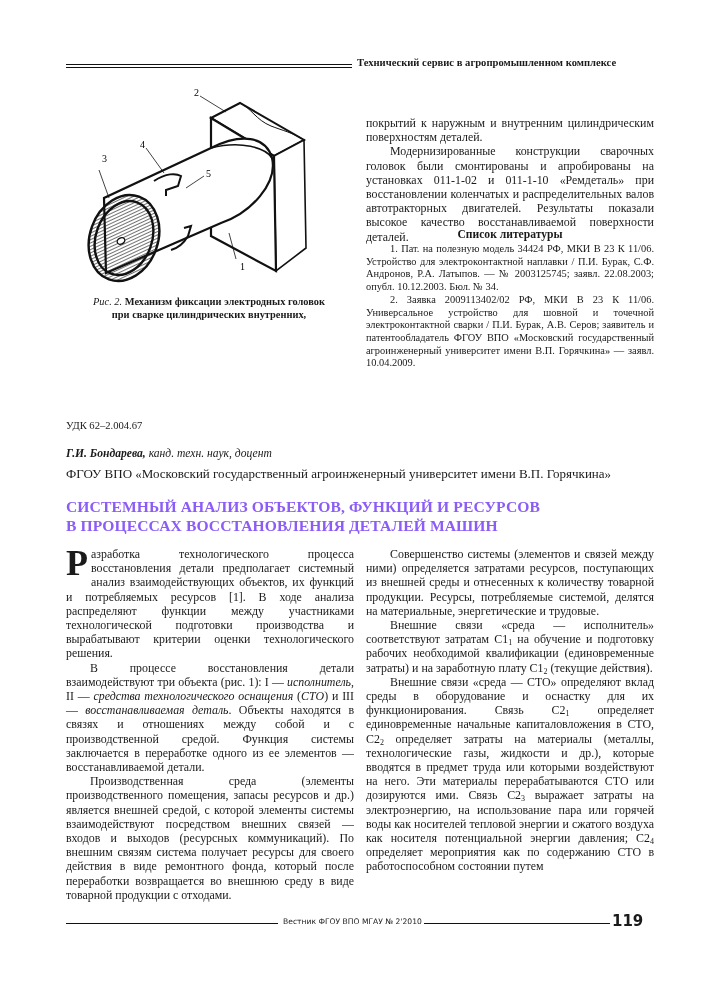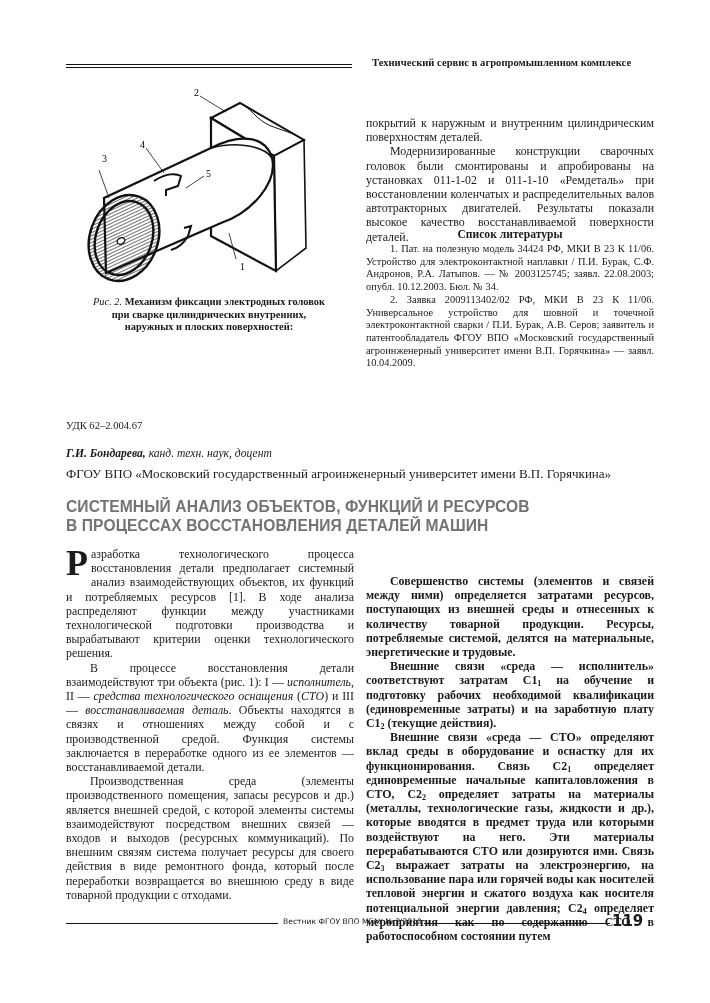--- a/index.html
+++ b/index.html
@@ -2,21 +2,21 @@
 <html><head>
 <meta charset="utf-8">
 <style>
   html, body { margin: 0; padding: 0; background: #ffffff; }
   body { width: 710px; height: 1003px; position: relative; overflow: hidden;
          font-family: "Liberation Serif", "DejaVu Serif", serif; color: #1a1a1a; }
 
   
   .hdr-rule { position: absolute; left: 66px; top: 64px; width: 286px; height: 4px;
               border-top: 1.5px solid #111; border-bottom: 1.5px solid #111; box-sizing: border-box; }
-  .hdr-text { position: absolute; left: 372px; top: 57px; font-size: 10.6px; font-weight: bold; white-space: nowrap; }
+  .hdr-text { position: absolute; left: 357px; top: 57px; font-size: 10.6px; font-weight: bold; white-space: nowrap; }
 
   
   .figure { position: absolute; left: 66px; top: 78px; width: 286px; height: 212px; }
   .caption { position: absolute; left: 66px; top: 296px; width: 286px; text-align: center;
              font-size: 10.4px; line-height: 12.6px; }
   .caption .bold { font-weight: bold; }
   .caption i { font-style: italic; }
 
   
   .col { position: absolute; font-size: 11.9px; line-height: 14.2px; text-align: justify; }
@@ -28,22 +28,22 @@
           line-height: 12.7px; text-align: justify; }
   .refs p { margin: 0; text-indent: 24px; }
 
   .udk { position: absolute; left: 66px; top: 420px; font-size: 10.6px; }
   .author { position: absolute; left: 66px; top: 447px; font-size: 11.6px; }
   .author b { font-weight: bold; font-style: italic; }
   .author i { font-style: italic; }
   .affil { position: absolute; left: 66px; top: 466px; font-size: 13px; white-space: nowrap; }
 
   .title { position: absolute; left: 66px; top: 497px; width: 600px;
-           font-family: Liberation Sans, sans-serif; font-weight: bold;
-           font-size: 15.6px; line-height: 19px; letter-spacing: 0.1px; color: #737373; }
+           font-family: Liberation Serif, serif; font-weight: bold;
+           font-size: 15.6px; line-height: 19px; letter-spacing: 0.1px; color: #8b5cf6; }
 
   .dropcap { float: left; font-size: 36px; line-height: 28px; font-weight: bold; margin: 2px 3px 0 0; }
   sub { font-size: 8px; vertical-align: -2px; line-height: 0; }
 
   
   .foot-rule-l { position: absolute; left: 66px; top: 923px; width: 212px; border-top: 1px solid #111; }
   .foot-text { position: absolute; left: 283px; top: 917px; font-family: "DejaVu Sans", "Liberation Sans", sans-serif;
                font-size: 7.6px; white-space: nowrap; }
   .foot-rule-r { position: absolute; left: 424px; top: 923px; width: 186px; border-top: 1px solid #111; }
   .page-num { position: absolute; left: 612px; top: 912px; font-family: "DejaVu Sans", "Liberation Sans", sans-serif;
@@ -94,21 +94,20 @@
     <text x="36" y="84" font-size="10" font-family="Liberation Serif, serif">3</text>
     <text x="74" y="70" font-size="10" font-family="Liberation Serif, serif">4</text>
     <text x="140" y="99" font-size="10" font-family="Liberation Serif, serif">5</text>
     <text x="174" y="192" font-size="10" font-family="Liberation Serif, serif">1</text>
   </svg>
 </div>
 
 <div class="caption">
   <div><i>Рис. 2.</i> <span class="bold">Механизм фиксации электродных головок</span></div>
   <div class="bold">при сварке цилиндрических внутренних,</div>
-  <div class="bold">наружных и плоских поверхностей:</div>
 </div>
 
 <div class="col" style="left:366px; top:84px; width:288px;margin-top:32px;">
   <p>покрытий к наружным и внутренним цилиндрическим поверхностям деталей.</p>
   <p class="ind">Модернизированные конструкции сварочных головок были смонтированы и апробированы на установках 011-1-02 и 011-1-10 «Ремдеталь» при восстановлении коленчатых и распределительных валов автотракторных двигателей. Результаты показали высокое качество восстанавливаемой поверхности деталей.</p>
 </div>
 
 <div class="refs-title">Список литературы</div>
 <div class="refs">
   <p>1. Пат. на полезную модель 34424 РФ, МКИ В 23 К 11/06. Устройство для электроконтактной наплавки / П.И. Бурак, С.Ф. Андронов, Р.А. Латыпов. — № 2003125745; заявл. 22.08.2003; опубл. 10.12.2003. Бюл. № 34.</p>
@@ -123,21 +122,21 @@
   <div>СИСТЕМНЫЙ АНАЛИЗ ОБЪЕКТОВ, ФУНКЦИЙ И РЕСУРСОВ</div>
   <div>В ПРОЦЕССАХ ВОССТАНОВЛЕНИЯ ДЕТАЛЕЙ МАШИН</div>
 </div>
 
 <div class="col" style="left:66px; top:547px; width:288px;">
   <p><span class="dropcap">Р</span><span>азработка технологического процесса восстановления детали предполагает системный анализ взаимодействующих объектов, их функций и потребляемых ресурсов [1]. В ходе анализа распределяют функции между участниками технологической подготовки производства и вырабатывают критерии оценки технологического решения.</span></p>
   <p class="ind"><span>В процессе восстановления детали взаимодействуют три объекта (рис. 1): I — </span><i>исполнитель</i><span>, II — </span><i>средства технологического оснащения</i><span> (</span><i>СТО</i><span>) и III — </span><i>восстанавливаемая деталь</i><span>. Объекты находятся в связях и отношениях между собой и с производственной средой. Функция системы заключается в переработке одного из ее элементов — восстанавливаемой детали.</span></p>
   <p class="ind">Производственная среда (элементы производственного помещения, запасы ресурсов и др.) является внешней средой, с которой элементы системы взаимодействуют посредством внешних связей — входов и выходов (ресурсных коммуникаций). По внешним связям система получает ресурсы для своего действия в виде ремонтного фонда, который после переработки возвращается во внешнюю среду в виде товарной продукции с отходами.</p>
 </div>
 
-<div class="col" style="left:366px; top:574px; width:288px;font-weight:bold;">
+<div class="col" style="left:366px; top:547px; width:288px;">
   <p class="ind">Совершенство системы (элементов и связей между ними) определяется затратами ресурсов, поступающих из внешней среды и отнесенных к количеству товарной продукции. Ресурсы, потребляемые системой, делятся на материальные, энергетические и трудовые.</p>
   <p class="ind"><span>Внешние связи «среда — исполнитель» соответствуют затратам С1</span><sub>1</sub><span> на обучение и подготовку рабочих необходимой квалификации (единовременные затраты) и на заработную плату С1</span><sub>2</sub><span> (текущие действия).</span></p>
   <p class="ind"><span>Внешние связи «среда — СТО» определяют вклад среды в оборудование и оснастку для их функционирования. Связь С2</span><sub>1</sub><span> определяет единовременные начальные капиталовложения в СТО, С2</span><sub>2</sub><span> определяет затраты на материалы (металлы, технологические газы, жидкости и др.), которые вводятся в предмет труда или которыми воздействуют на него. Эти материалы перерабатываются СТО или дозируются ими. Связь С2</span><sub>3</sub><span> выражает затраты на электроэнергию, на использование пара или горячей воды как носителей тепловой энергии и сжатого воздуха как носителя потенциальной энергии давления; С2</span><sub>4</sub><span> определяет мероприятия как по содержанию СТО в работоспособном состоянии путем</span></p>
 </div>
 
 <div class="foot-rule-l"></div>
 <div class="foot-text">Вестник ФГОУ ВПО МГАУ № 2'2010</div>
 <div class="foot-rule-r"></div>
 <div class="page-num">119</div>
 

